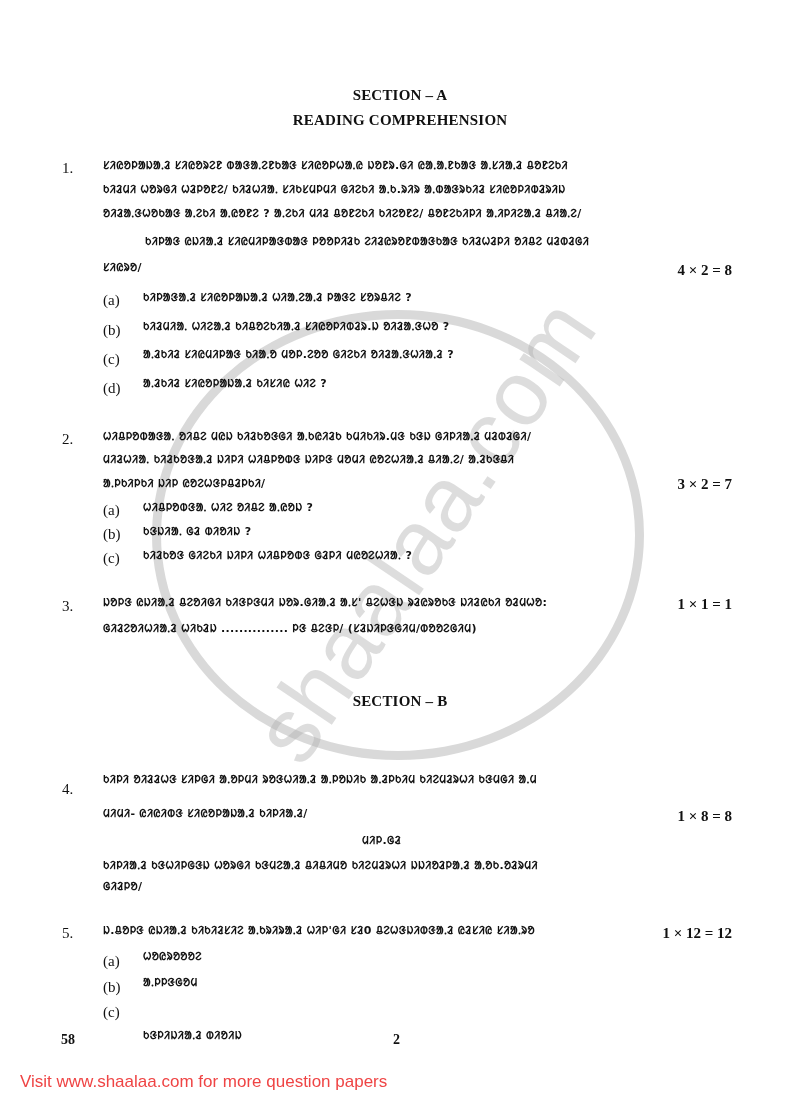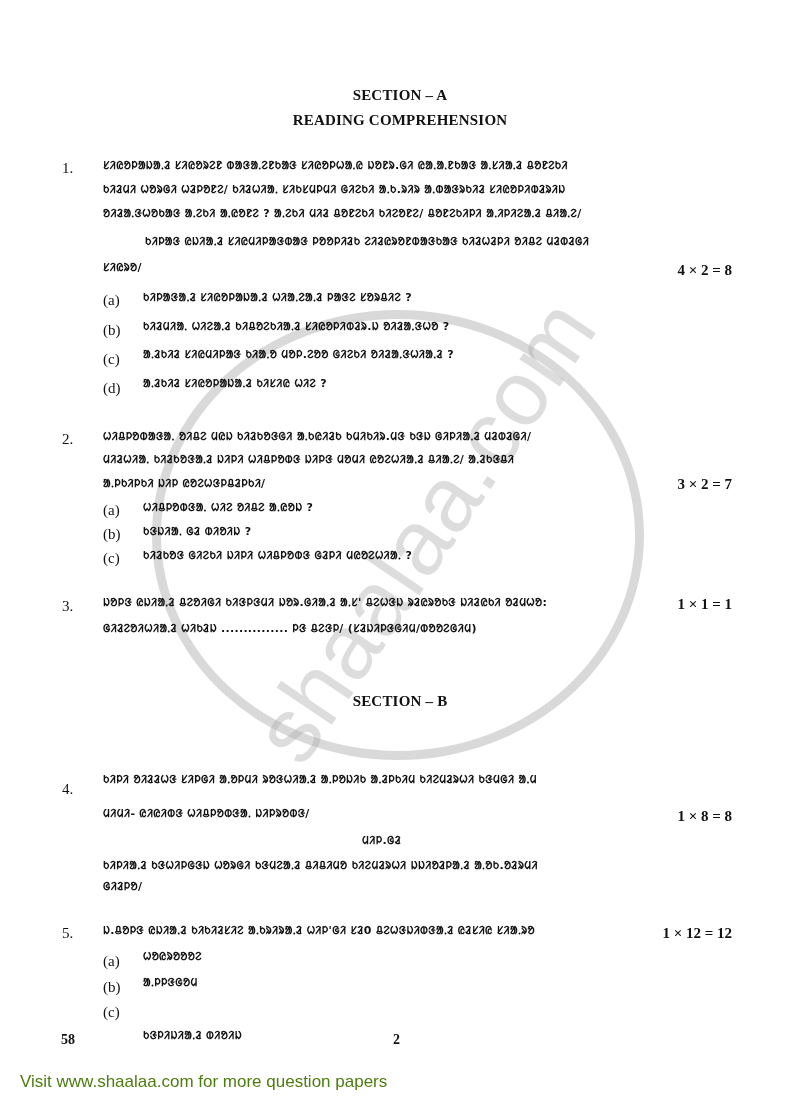--- a/index.html
+++ b/index.html
@@ -4,21 +4,21 @@
 <style>
   html, body { margin: 0; padding: 0; background: #ffffff; }
   body { width: 800px; height: 1110px; position: relative; overflow: hidden; color: #111; font-family: "Liberation Serif", serif; }
   .page { position: absolute; left: 0; top: 0; width: 800px; height: 1110px; }
   .heading { position: absolute; left: 0; width: 800px; text-align: center; font-family: "Liberation Serif", serif; font-weight: bold; font-size: 15px; letter-spacing: 0.2px; }
   .qnum { position: absolute; left: 62px; font-family: "Liberation Serif", serif; font-size: 15px; }
   .line { position: absolute; font-family: "DejaVu Sans", sans-serif; font-size: 11px; font-weight: bold; white-space: nowrap; letter-spacing: 0.3px; transform-origin: left center; }
   .sub { position: absolute; left: 103px; font-family: "Liberation Serif", serif; font-size: 15px; }
   .marks { position: absolute; right: 68px; font-family: "Liberation Serif", serif; font-weight: bold; font-size: 15px; white-space: nowrap; }
   .footer-num { position: absolute; font-family: "Liberation Serif", serif; font-weight: bold; font-size: 14px; }
-  .visit { position: absolute; left: 20px; top: 1072px; font-family: "Liberation Sans", sans-serif; font-size: 17px; color: #4d7c0f; }
+  .visit { position: absolute; left: 20px; top: 1072px; font-family: "Liberation Sans", sans-serif; font-size: 17px; color: #ef4444; }
   .wm-circle { position: absolute; left: 152px; top: 310px; width: 492px; height: 450px; border: 9px solid rgba(170,170,170,0.45); border-radius: 50%; box-sizing: border-box; pointer-events: none; }
   .wm-text { position: absolute; left: 170px; top: 500px; width: 480px; text-align: center; font-family: "Liberation Sans", sans-serif; font-size: 92px; color: rgba(175,175,175,0.42); transform: rotate(-56deg); transform-origin: center center; pointer-events: none; letter-spacing: 1px; }
 </style>
 </head>
 <body>
 
 <div class="page">
 
   <div class="wm-circle"></div>
   <div class="wm-text">shaalaa.com</div>
@@ -65,21 +65,21 @@
     <div class="line" style="left:103px; top:594px;">ᱡᱚᱞᱝ ᱭᱡᱤᱟᱹᱲ ᱪᱮᱚᱤᱜᱤ ᱠᱤᱝᱞᱝᱢᱤ ᱡᱚᱨ.ᱜᱤᱟᱹᱲ ᱟᱹᱥ' ᱪᱮᱦᱝᱡ ᱨᱲᱭᱨᱚᱠᱝ ᱡᱤᱲᱭᱠᱤ ᱚᱲᱢᱦᱚ:</div>
     <div class="marks" style="top:596px;">1 × 1 = 1</div>
     <div class="line" style="left:103px; top:620px;">ᱜᱤᱲᱮᱚᱤᱦᱤᱟᱹᱲ ᱦᱤᱠᱲᱡ ............... ᱞᱝ ᱪᱮᱝᱞ/ (ᱥᱲᱡᱤᱞᱝᱜᱤᱢ/ᱵᱚᱚᱮᱜᱤᱢ)</div>
   </div>
 
   <div class="heading" style="top:693px;">SECTION – B</div>
 
   <div>
     <div class="qnum" style="top:781px;">4.</div>
     <div class="line" style="left:103px; top:771px;">ᱠᱤᱞᱤ ᱚᱤᱲᱲᱦᱝ ᱥᱤᱞᱜᱤ ᱟᱹᱚᱞᱢᱤ ᱨᱚᱝᱦᱤᱟᱹᱲ ᱟᱹᱞᱚᱡᱤᱠ ᱟᱹᱲᱞᱠᱤᱢ ᱠᱤᱮᱢᱲᱨᱦᱤ ᱠᱝᱢᱜᱤ ᱟᱹᱢ</div>
-    <div class="line" style="left:103px; top:805px;">ᱢᱤᱢᱤ- ᱭᱤᱭᱤᱵᱝ ᱦᱤᱪᱞᱚᱵᱝᱟᱹ ᱡᱤᱞᱨᱚᱵᱝ/</div>
+    <div class="line" style="left:103px; top:805px;">ᱢᱤᱢᱤ- ᱭᱤᱭᱤᱵᱝ ᱥᱤᱭᱚᱞᱟᱡᱟᱹᱲ ᱠᱤᱞᱤᱟᱹᱲ/</div>
     <div class="marks" style="top:808px;">1 × 8 = 8</div>
     <div class="line" style="left:362px; top:832px;">ᱢᱤᱞ.ᱜᱲ</div>
     <div class="line" style="left:103px; top:857px;text-align:center;">ᱠᱤᱞᱤᱟᱹᱲ ᱠᱝᱦᱤᱞᱜᱝᱡ ᱦᱚᱨᱜᱤ ᱠᱝᱢᱮᱟᱹᱲ ᱪᱤᱪᱤᱢᱚ ᱠᱤᱮᱢᱲᱨᱦᱤ ᱡᱡᱤᱚᱲᱞᱟᱹᱲ ᱟᱹᱚᱠ.ᱚᱲᱨᱢᱤ</div>
     <div class="line" style="left:103px; top:878px;">ᱜᱤᱲᱞᱚ/</div>
   </div>
 
   <div>
     <div class="qnum" style="top:925px;">5.</div>
     <div class="line" style="left:103px; top:922px;">ᱡ.ᱪᱚᱞᱝ ᱭᱡᱤᱟᱹᱲ ᱠᱤᱠᱤᱲᱥᱤᱮ ᱟᱹᱠᱨᱤᱨᱟᱹᱲ ᱦᱤᱞ'ᱜᱤ ᱥᱲ0 ᱪᱮᱦᱝᱡᱤᱵᱝᱟᱹᱲ ᱭᱲᱥᱤᱭ ᱥᱤᱟᱹᱨᱚ</div>
     <div class="marks" style="top:925px;">1 × 12 = 12</div>

